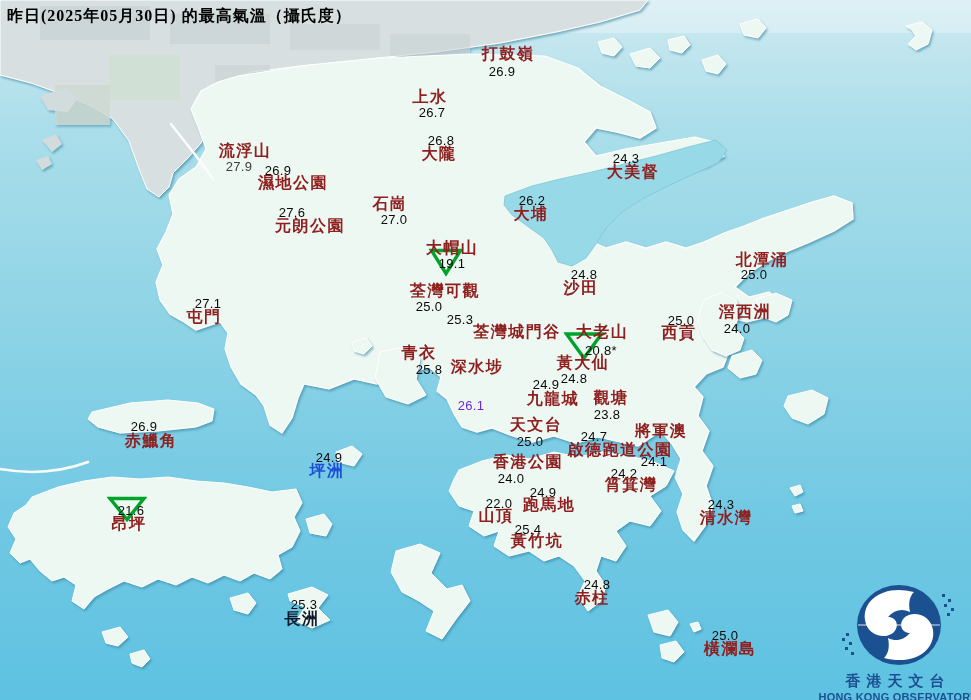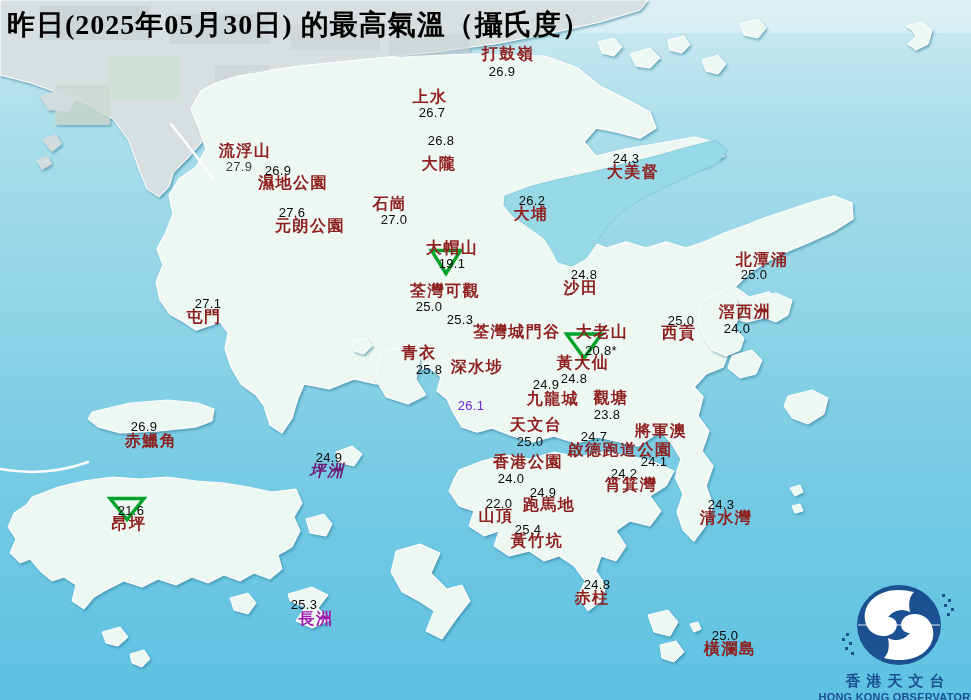--- a/index.html
+++ b/index.html
@@ -1,20 +1,20 @@
 <!DOCTYPE html>
 <html><head>
 <meta charset="utf-8">
 <style>
   html,body{margin:0;padding:0;background:#9fd8e8;}
   #stage{position:relative;width:971px;height:700px;overflow:hidden;
          font-family:"Liberation Sans","DejaVu Sans",sans-serif;}
   #map-svg{position:absolute;left:0;top:0;}
   #page-title{position:absolute;left:7px;top:6px;font-family:"Liberation Serif","DejaVu Serif",serif;
-      font-size:28px;font-weight:bold;color:#000;letter-spacing:1px;white-space:nowrap;}
+      font-size:16px;font-weight:bold;color:#000;letter-spacing:1px;white-space:nowrap;}
   .val{position:absolute;transform:translate(-50%,-50%);font-family:"Liberation Sans","DejaVu Sans",sans-serif;
       font-size:13px;color:#0a0a0a;white-space:nowrap;letter-spacing:.3px;line-height:1;}
   .nm{position:absolute;transform:translate(-50%,-50%);font-family:"Liberation Serif","DejaVu Serif",serif;
       font-size:16px;font-weight:bold;color:#8f2020;white-space:nowrap;letter-spacing:1.5px;line-height:1;}
   .marker{position:absolute;transform:translate(-50%,-50%);}
   #logo{position:absolute;left:818px;top:580px;width:160px;text-align:center;}
   #logo-zh{font-family:"Liberation Serif","DejaVu Serif",serif;font-size:15px;font-weight:bold;
       color:#1b5191;letter-spacing:6px;margin-top:-2px;white-space:nowrap;}
   #logo-en{font-family:"Liberation Sans","DejaVu Sans",sans-serif;font-size:11px;font-weight:bold;
       color:#1b5191;letter-spacing:.2px;white-space:nowrap;}
@@ -109,21 +109,21 @@
   </svg>
 
   <div id="page-title">昨日(2025年05月30日) 的最高氣溫（攝氏度）</div>
 
   <div id="stations">
       <span class="val" style="left: 502px; top: 71px; color: rgb(10, 10, 10);">26.9</span>
       <span class="nm" style="left: 508px; top: 54px; color: rgb(143, 32, 32);">打鼓嶺</span>
       <span class="val" style="left: 432px; top: 112px; color: rgb(10, 10, 10);">26.7</span>
       <span class="nm" style="left: 430px; top: 97px; color: rgb(143, 32, 32);">上水</span>
       <span class="val" style="left: 441px; top: 140px; color: rgb(10, 10, 10);">26.8</span>
-      <span class="nm" style="left: 439px; top: 154px; color: rgb(143, 32, 32); margin-top: 10px;">大隴</span>
+      <span class="nm" style="left: 439px; top: 154px; color: rgb(143, 32, 32);">大隴</span>
       <span class="val" style="left: 626px; top: 158px; color: rgb(10, 10, 10);">24.3</span>
       <span class="nm" style="left: 633px; top: 172px; color: rgb(143, 32, 32);">大美督</span>
       <span class="val" style="left: 239px; top: 166px; color: #404040;">27.9</span>
       <span class="nm" style="left: 245px; top: 151px; color: rgb(143, 32, 32);">流浮山</span>
       <span class="val" style="left: 278px; top: 170px; color: rgb(10, 10, 10);">26.9</span>
       <span class="nm" style="left: 293px; top: 183px; color: rgb(143, 32, 32);">濕地公園</span>
       <span class="val" style="left: 292px; top: 212px; color: rgb(10, 10, 10);">27.6</span>
       <span class="nm" style="left: 310px; top: 226px; color: rgb(143, 32, 32);">元朗公園</span>
       <span class="val" style="left: 394px; top: 219px; color: rgb(10, 10, 10);">27.0</span>
       <span class="nm" style="left: 390px; top: 204px; color: rgb(143, 32, 32);">石崗</span>
@@ -175,28 +175,28 @@
       <span class="nm" style="left: 631px; top: 485px; color: rgb(143, 32, 32);">筲箕灣</span>
       <span class="val" style="left: 543px; top: 492px; color: rgb(10, 10, 10);">24.9</span>
       <span class="nm" style="left: 549px; top: 505px; color: rgb(143, 32, 32);">跑馬地</span>
       <span class="val" style="left: 499px; top: 503px; color: rgb(10, 10, 10);">22.0</span>
       <span class="nm" style="left: 496px; top: 516px; color: rgb(143, 32, 32);">山頂</span>
       <span class="val" style="left: 528px; top: 529px; color: rgb(10, 10, 10);">25.4</span>
       <span class="nm" style="left: 537px; top: 541px; color: rgb(143, 32, 32);">黃竹坑</span>
       <span class="val" style="left: 144px; top: 426px; color: rgb(10, 10, 10);">26.9</span>
       <span class="nm" style="left: 151px; top: 441px; color: rgb(143, 32, 32);">赤鱲角</span>
       <span class="val" style="left: 329px; top: 457px; color: rgb(10, 10, 10);">24.9</span>
-      <span class="nm" style="left: 327px; top: 471px; color: #701a75; font-style: italic;">坪洲</span>
+      <span class="nm" style="left: 327px; top: 471px; color: #1d4ed8;">坪洲</span>
       <svg width="40" height="27" class="marker" style="left: 127px; top: 509px;">
         <polygon points="3,3 37,3 20,24" fill="none" stroke="#00a32a" stroke-width="3.4" stroke-linejoin="miter"></polygon>
       </svg>
       <span class="val" style="left: 131px; top: 510px; color: rgb(10, 10, 10);">21.6</span>
       <span class="nm" style="left: 129px; top: 524px; color: rgb(143, 32, 32);">昂坪</span>
       <span class="val" style="left: 304px; top: 604px; color: rgb(10, 10, 10);">25.3</span>
-      <span class="nm" style="left: 316px; top: 619px; color: #a21caf;">長洲</span>
+      <span class="nm" style="left: 302px; top: 619px; color: #0f172a;">長洲</span>
       <span class="val" style="left: 721px; top: 504px; color: rgb(10, 10, 10);">24.3</span>
       <span class="nm" style="left: 726px; top: 518px; color: rgb(143, 32, 32);">清水灣</span>
       <span class="val" style="left: 597px; top: 584px; color: rgb(10, 10, 10);">24.8</span>
       <span class="nm" style="left: 592px; top: 598px; color: rgb(143, 32, 32);">赤柱</span>
       <span class="val" style="left: 725px; top: 635px; color: rgb(10, 10, 10);">25.0</span>
       <span class="nm" style="left: 730px; top: 649px; color: rgb(143, 32, 32);">橫瀾島</span>
     </div>
 
   <div id="logo">
     <svg width="160" height="90" viewBox="0 0 160 90">

